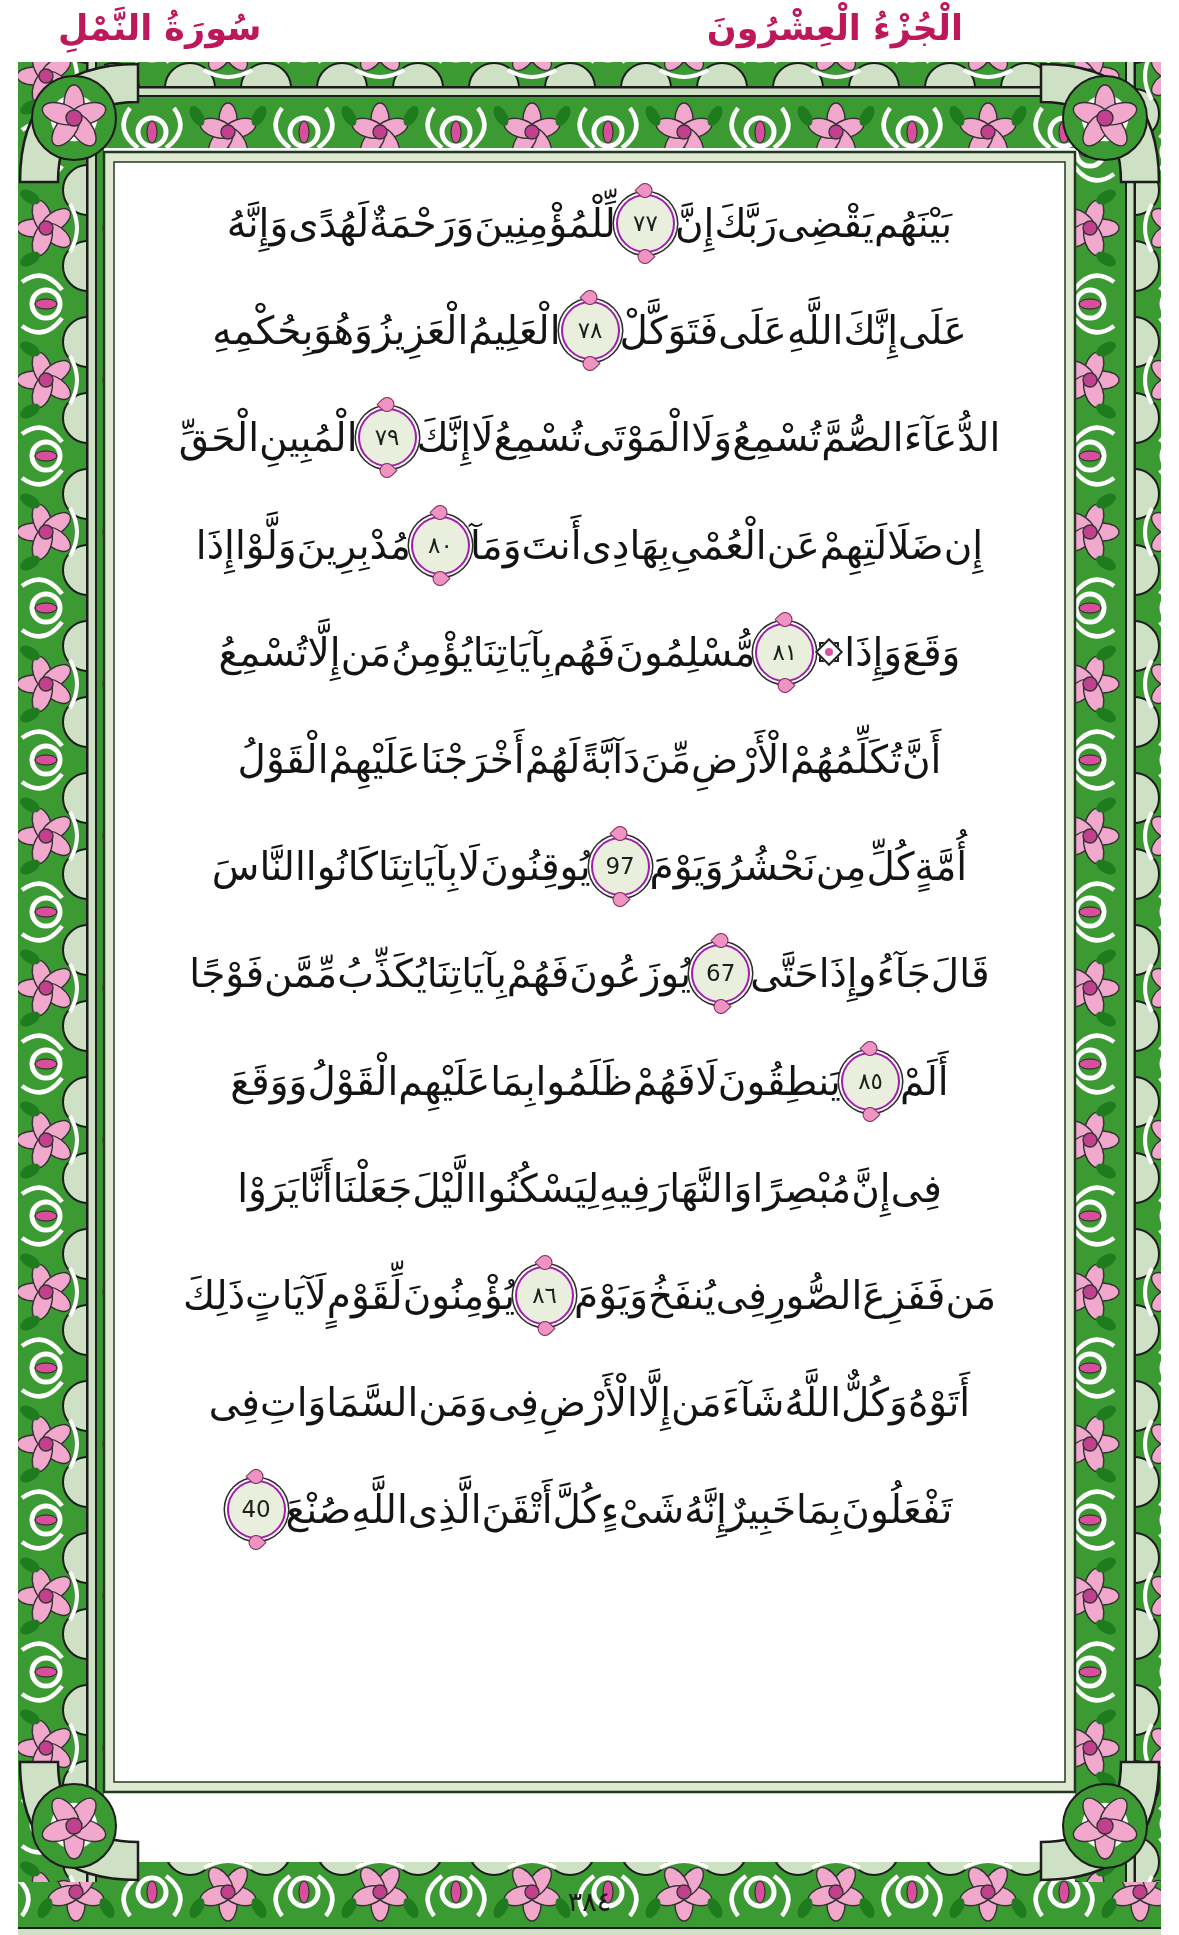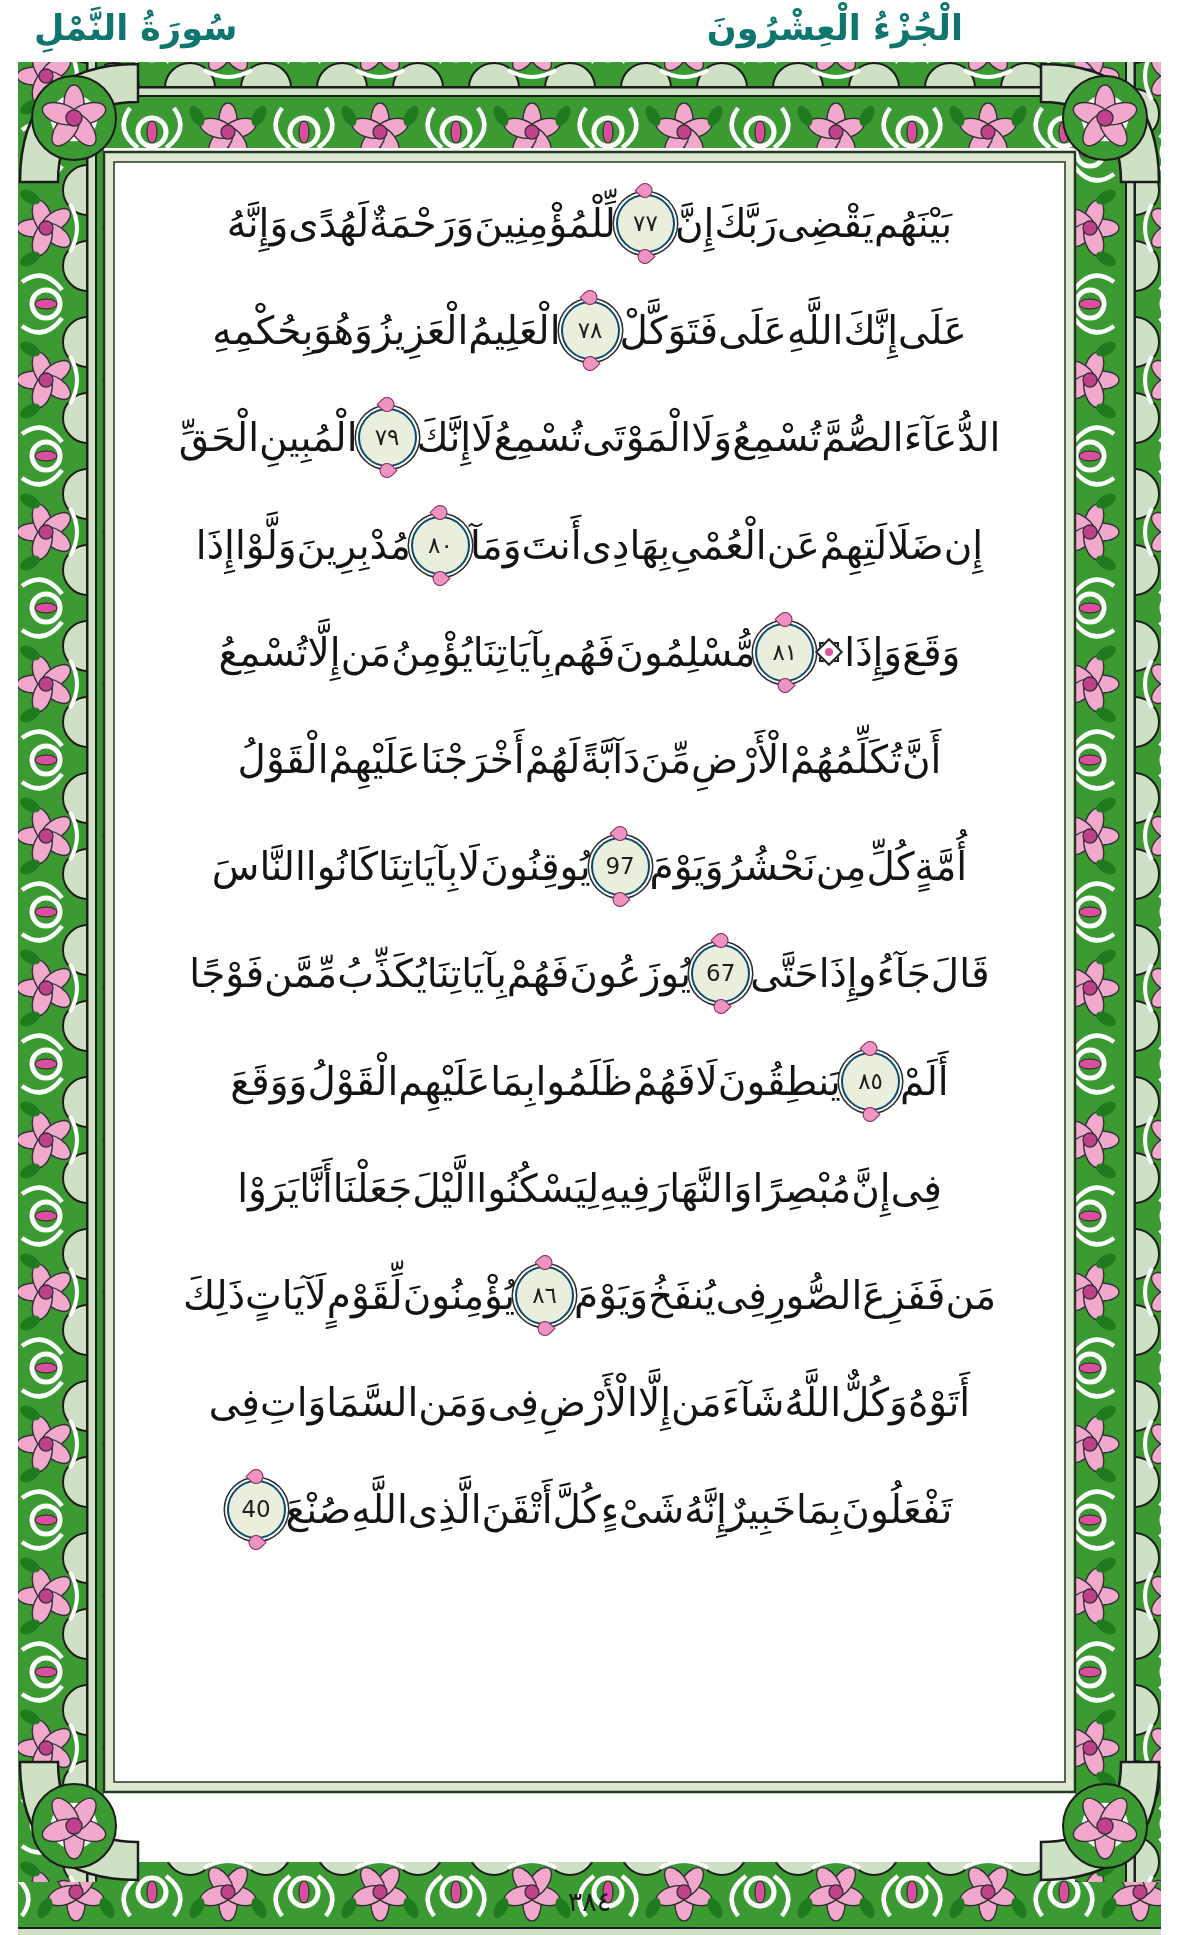--- a/index.html
+++ b/index.html
@@ -2,43 +2,43 @@
 <html lang="ar"><head>
 <meta charset="utf-8">
 <style>
   html,body{margin:0;padding:0;}
   body{
     width:1179px;height:1935px;position:relative;background:#ffffff;
     font-family:"DejaVu Sans",sans-serif;overflow:hidden;
   }
   
   .hdr{
-    position:absolute;top:8px;font-size:35px;font-weight:bold;color:#0f766e;
-    direction:rtl;white-space:nowrap;letter-spacing:0;
+    position:absolute;top:8px;font-size:35px;font-weight:bold;color:#be185d;
+    direction:rtl;white-space:nowrap;letter-spacing:0;margin-left:24px;
   }
   .hdr-right{right:216px;}
   .hdr-left{left:34px;}
   
   #frame-svg{position:absolute;left:0;top:0;z-index:0;}
   
   #lines{
     position:absolute;left:118px;top:170px;width:943px;height:1608px;z-index:2;
   }
   .line{
     height:107.2px;display:flex;flex-direction:row;justify-content:center;
     align-items:center;direction:ltr;flex-wrap:nowrap;
   }
   .word{
     direction:rtl;unicode-bidi:isolate;white-space:nowrap;flex:0 0 auto;
     font-size:39px;color:#141414;line-height:1;
   }
   
   .ayah{
     position:relative;flex:0 0 auto;width:55px;height:55px;border-radius:50%;
-    background:#e9efdc;border:2px solid #0c4a6e;
+    background:#e9efdc;border:2px solid #a21caf;
     box-shadow:0 0 0 2px #ffffff,0 0 0 3.5px #2b2b2b;
     display:flex;align-items:center;justify-content:center;
   }
   .ayah .num{
     font-size:23px;color:#1d1d1d;direction:rtl;line-height:1;
   }
   .ayah::before,.ayah::after{
     content:"";position:absolute;left:50%;width:13px;height:13px;
     background:#ef93c2;border:1.5px solid #7c2a58;border-radius:50% 50% 50% 0;
     transform:translateX(-50%) rotate(45deg);

